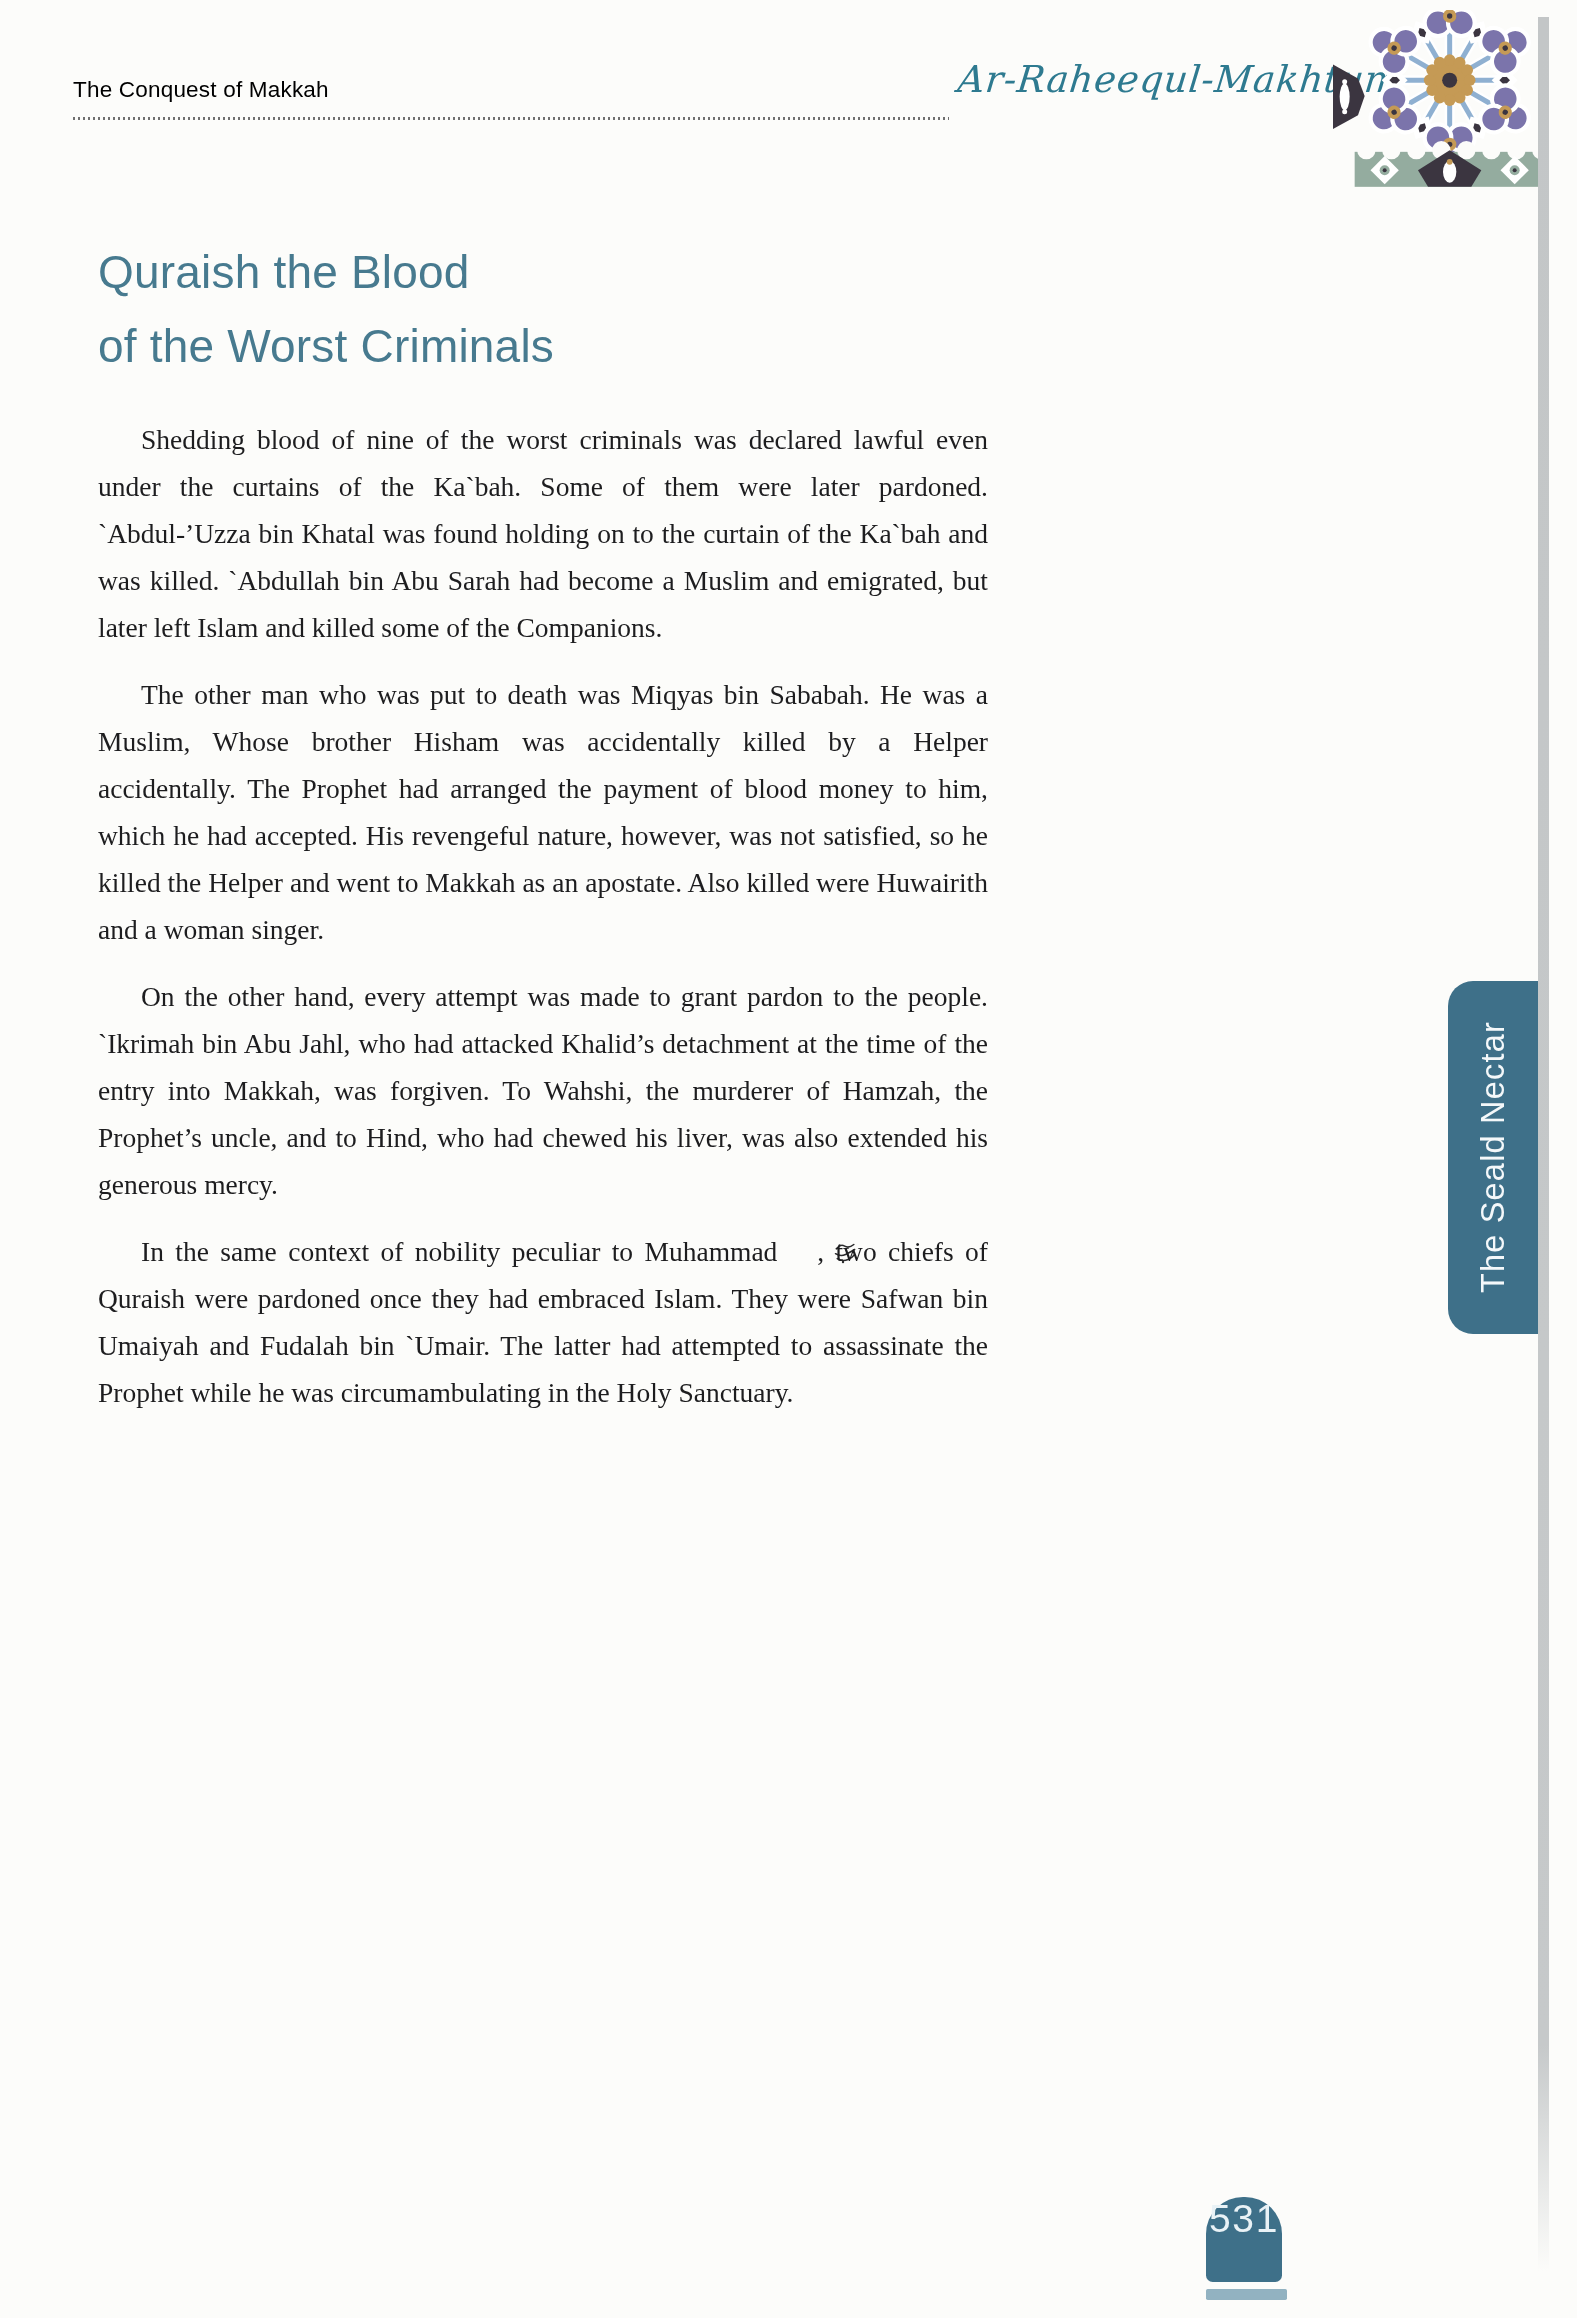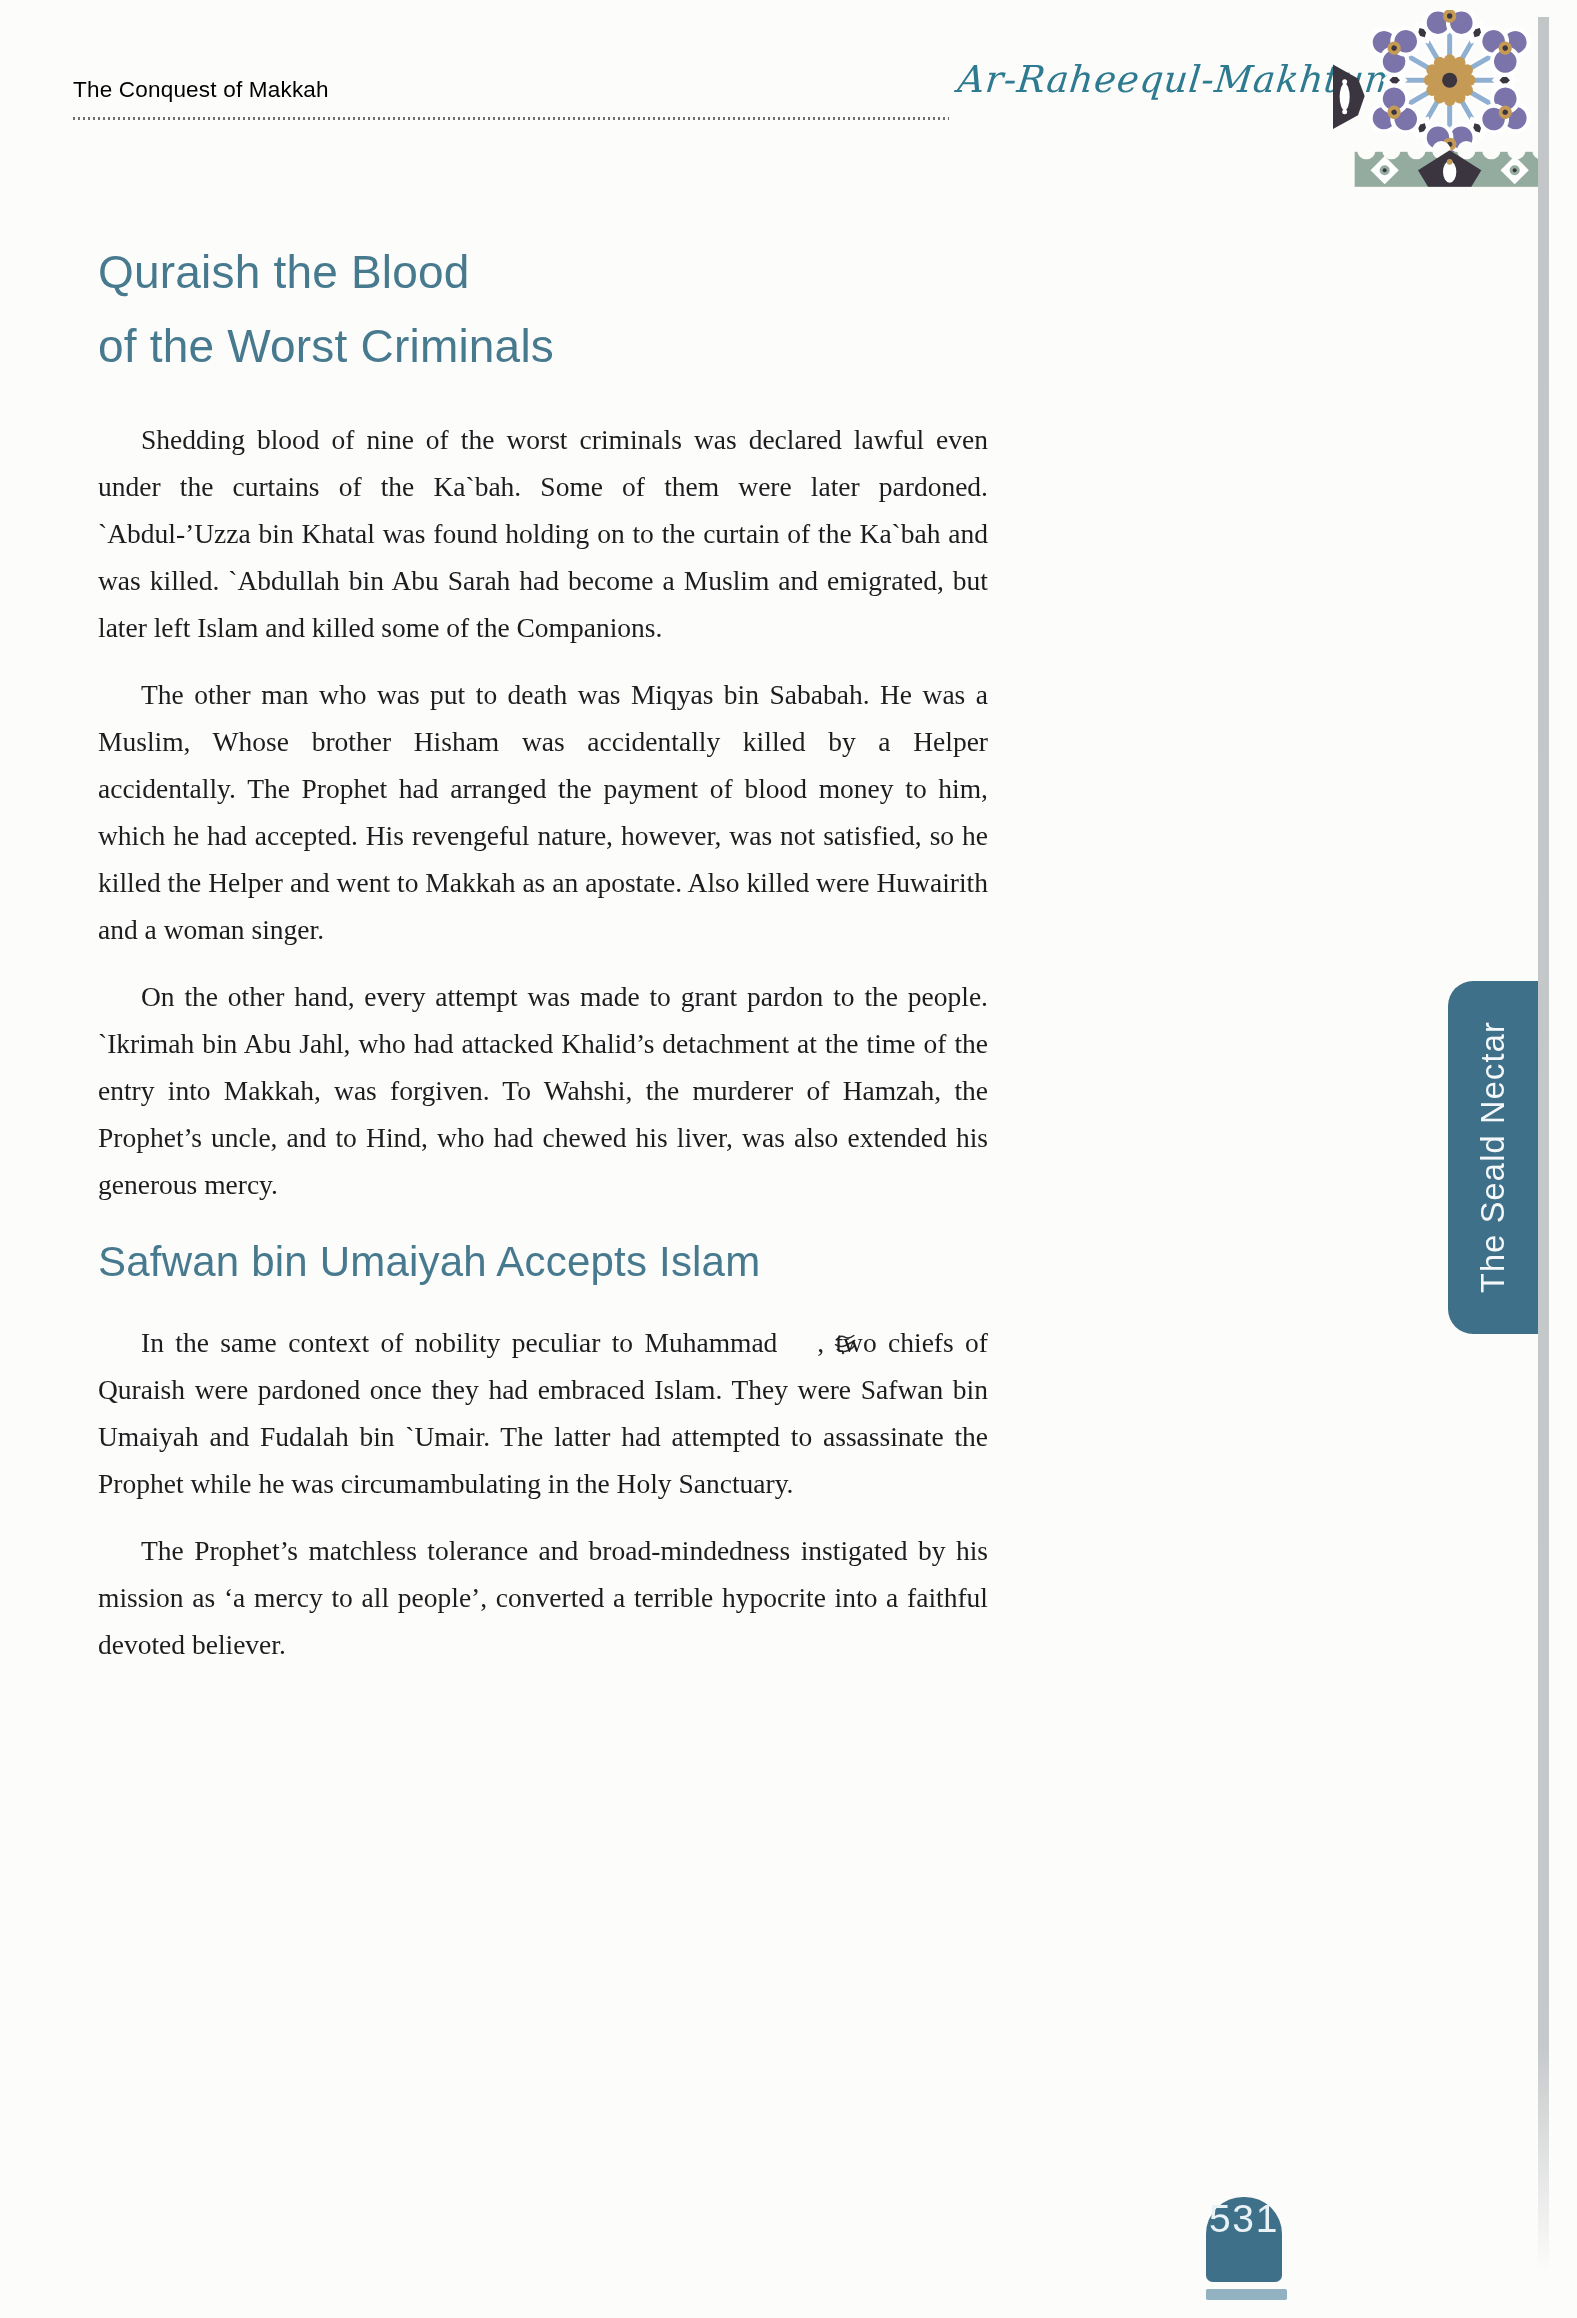--- a/index.html
+++ b/index.html
@@ -178,34 +178,32 @@
   <div class="edge-rule"></div>
 
   <main class="content">
     <h1>
       <span>Quraish the Blood</span>
       <span>of the Worst Criminals</span>
     </h1>
     <p>Shedding blood of nine of the worst criminals was declared lawful even under the curtains of the Ka`bah. Some of them were later pardoned. `Abdul-’Uzza bin Khatal was found holding on to the curtain of the Ka`bah and was killed. `Abdullah bin Abu Sarah had become a Muslim and emigrated, but later left Islam and killed some of the Companions.</p>
     <p>The other man who was put to death was Miqyas bin Sababah. He was a Muslim, Whose brother Hisham was accidentally killed by a Helper accidentally. The Prophet had arranged the payment of blood money to him, which he had accepted. His revengeful nature, however, was not satisfied, so he killed the Helper and went to Makkah as an apostate. Also killed were Huwairith and a woman singer.</p>
     <p>On the other hand, every attempt was made to grant pardon to the people. `Ikrimah bin Abu Jahl, who had attacked Khalid’s detachment at the time of the entry into Makkah, was forgiven. To Wahshi, the murderer of Hamzah, the Prophet’s uncle, and to Hind, who had chewed his liver, was also extended his generous mercy.</p>
-    <h2>Safwan bin Umaiyah Accepts Islam</h2>
     <p><span>In the same context of nobility peculiar to Muhammad </span><span class="pbuh"><svg width="25" height="21.7" viewBox="0 0 30 26">
             <g fill="none" stroke="#2a2a2c" stroke-width="1.8" stroke-linecap="round">
               <path d="M4 8 q5 -6 10 -3 q5 3 11 -2"></path>
               <path d="M3 14 q6 4 12 1 q6 -3 11 -6"></path>
               <path d="M5 20 q7 4 13 1 q5 -2 8 -6"></path>
             </g>
             <g fill="#2a2a2c">
               <circle cx="8" cy="4" r="1.4"></circle>
               <circle cx="24" cy="12" r="1.4"></circle>
               <circle cx="12" cy="24" r="1.4"></circle>
             </g>
           </svg></span><span>, two chiefs of Quraish were pardoned once they had embraced Islam. They were Safwan bin Umaiyah and Fudalah bin `Umair. The latter had attempted to assassinate the Prophet while he was circumambulating in the Holy Sanctuary.</span></p>
-    <p>The Prophet’s matchless tolerance and broad-mindedness instigated by his mission as ‘a mercy to all people’, converted a terrible hypocrite into a faithful devoted believer.</p>
   </main>
 
   <div class="side-tab">
     <span class="tab-label">The Seald Nectar</span>
   </div>
 
   <div class="page-badge">
     <span>531</span>
   </div>
   <div class="badge-underline"></div>

